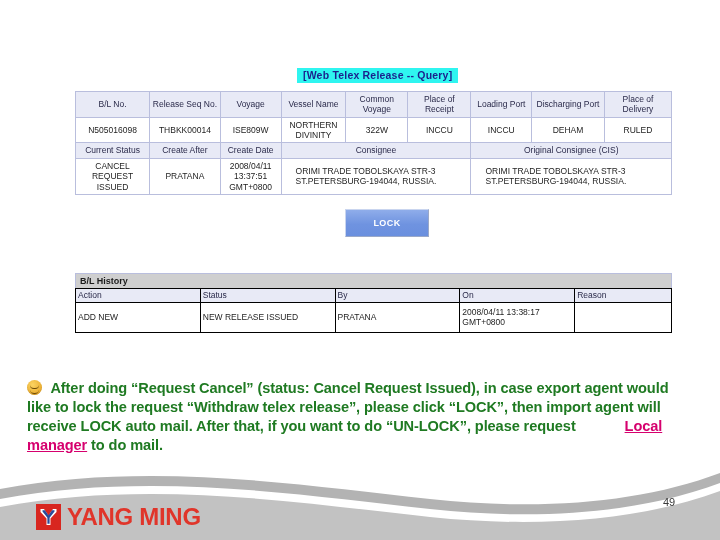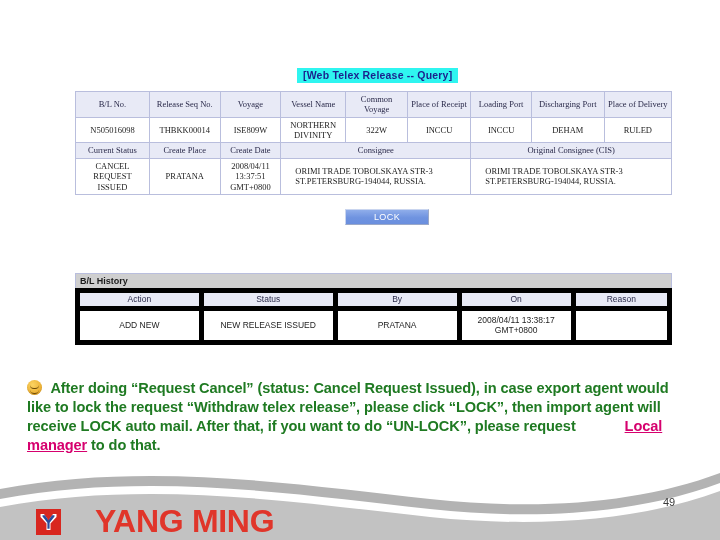--- a/index.html
+++ b/index.html
@@ -29,48 +29,48 @@
   .qwrap{
     position:absolute;left:75px;top:91px;
     width:597px;height:112px;overflow:hidden;
   }
   table.grid{
     border-collapse:collapse;
     table-layout:fixed;
     font-size:8.5px;
     color:#1d1d1d;
     background:#fff;
-    font-family:Liberation Serif, serif;
+    font-family:Liberation Sans, sans-serif;
   }
   table.grid td{
     border:1px solid #b9bedd;
     text-align:center;
     vertical-align:middle;
     padding:2px 2px;
     line-height:1.22;
     white-space:normal;
   }
   table.grid td.hd{
     background:#e8eaf6;
     color:#2a2a4a;
     font-weight:normal;
   }
   table.grid td.lft{text-align:left;padding-left:14px;}
 
   
   .lock-btn{
     position:absolute;left:345px;top:209px;
-    width:84px;height:16px;
+    width:84px;height:28px;
     background:linear-gradient(#8fadea,#6f93e0 55%,#6a8fde);
     border:1px solid #9aa8c8;
     border-top-color:#c9d5ef;
     border-left-color:#c9d5ef;
     color:#ffffff;
     font-size:9px;
-    font-weight:normal;
+    font-weight:bold;
     letter-spacing:.4px;
     display:flex;align-items:center;justify-content:center;
     cursor:pointer;
     box-sizing:border-box;
     font-family:"Liberation Sans", sans-serif;
   }
 
   
   .hwrap{
     position:absolute;left:75px;top:273px;
@@ -86,22 +86,22 @@
     padding-left:4px;
     font-size:9px;font-weight:bold;color:#1b1b1b;
     font-family:"Liberation Sans", sans-serif;
   }
   table.hist{
     border-collapse:collapse;table-layout:fixed;
     font-size:8.5px;color:#1d1d1d;background:#fff;
     font-family:"Liberation Sans", sans-serif;
   }
   table.hist td{
-    border:5px solid #000000;
-    text-align:center;vertical-align:middle;
+    border:1px solid #000000;
+    text-align:left;vertical-align:middle;
     padding:4px 2px;line-height:1.25;
   }
   table.hist td.hd{background:#e8eaf6;color:#2a2a4a;padding:1px 2px;}
   .hl-box{
     display:inline-block;
     border:2px solid #d32020;
     padding:3px 8px;
     line-height:1.1;
   }
 
@@ -141,23 +141,22 @@
     position:absolute;left:36px;top:503px;
     display:flex;align-items:center;gap:6px;
   }
   .logo-mark{
     width:25px;height:26px;background:#d8261f;
     position:relative;box-sizing:border-box;
     display:flex;align-items:center;justify-content:center;
   }
   .logo-mark svg{display:block;}
   .logo-text{
-    color:#e0352a;font-size:32px;font-weight:bold;letter-spacing:-.3px;
-    font-family:"Liberation Sans", sans-serif;
-    margin-left:28px;
+    color:#e0352a;font-size:24px;font-weight:bold;letter-spacing:-.3px;
+    font-family:"Liberation Sans", sans-serif;
   }
   .pagenum{
     position:absolute;left:663px;top:496px;
     font-size:11px;color:#3a3a3a;
     font-family:"Liberation Sans", sans-serif;
   }
 </style>
 </head>
 <body>
 
@@ -196,21 +195,21 @@
           <td>ISE809W</td>
           <td>NORTHERN DIVINITY</td>
           <td>322W</td>
           <td>INCCU</td>
           <td>INCCU</td>
           <td>DEHAM</td>
           <td>RULED</td>
         </tr>
         <tr>
           <td class="hd">Current Status</td>
-          <td class="hd">Create Place</td>
+          <td class="hd">Create After</td>
           <td class="hd">Create Date</td>
           <td class="hd" colspan="3">Consignee</td>
           <td class="hd" colspan="3">Original Consignee (CIS)</td>
         </tr>
         <tr>
           <td>CANCEL REQUEST ISSUED</td>
           <td>PRATANA</td>
           <td>2008/04/11 13:37:51 GMT+0800</td>
           <td class="lft" colspan="3">ORIMI TRADE TOBOLSKAYA STR-3 ST.PETERSBURG-194044, RUSSIA.</td>
           <td class="lft" colspan="3">ORIMI TRADE TOBOLSKAYA STR-3 ST.PETERSBURG-194044, RUSSIA.</td>
@@ -245,21 +244,21 @@
           <td>PRATANA</td>
           <td>2008/04/11 13:38:17 GMT+0800</td>
           <td></td>
         </tr>
       </tbody>
     </table>
   </div>
 </div>
 
 <div class="note">
-  <span class="smiley"></span><span> After doing “Request Cancel” (status: Cancel Request Issued), in case export agent would like to lock the request “Withdraw telex release”, please click “LOCK”, then import agent will receive LOCK auto mail. After that, if you want to do “UN-LOCK”, please request </span><span class="pinklink">Local manager</span><span> to do that.</span>
+  <span class="smiley"></span><span> After doing “Request Cancel” (status: Cancel Request Issued), in case export agent would like to lock the request “Withdraw telex release”, please click “LOCK”, then import agent will receive LOCK auto mail. After that, if you want to do “UN-LOCK”, please request </span><span class="pinklink">Local manager</span><span> to do mail.</span>
 </div>
 
 <div class="footer">
   <svg width="720" height="85" viewBox="0 0 720 85">
     <path d="M0,34 C150,6 300,30 430,44 C540,56 640,48 720,18 L720,85 L0,85 Z" fill="#b3b3b3"></path>
     <path d="M0,44 C150,16 300,40 430,54 C540,66 640,58 720,28 L720,85 L0,85 Z" fill="#ffffff"></path>
     <path d="M0,52 C150,24 300,48 430,62 C545,74 645,64 720,36 L720,85 L0,85 Z" fill="#c2c2c2"></path>
   </svg>
   
 </div>

